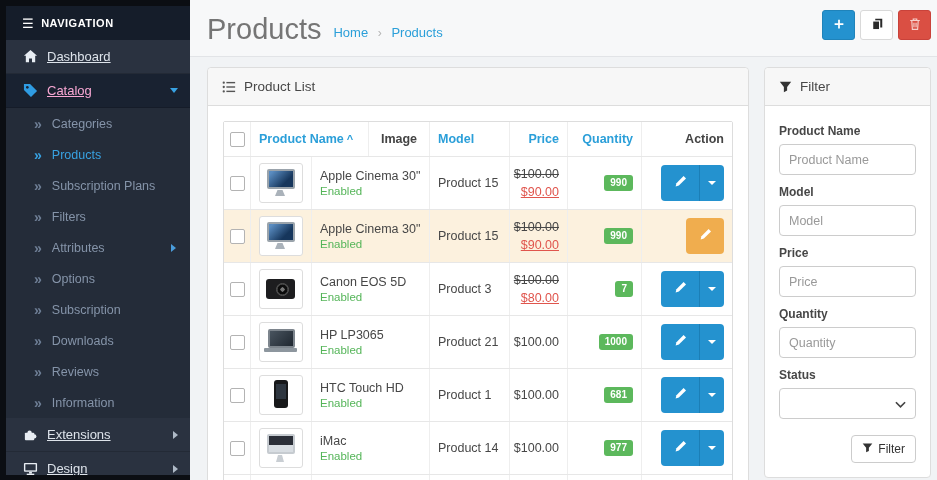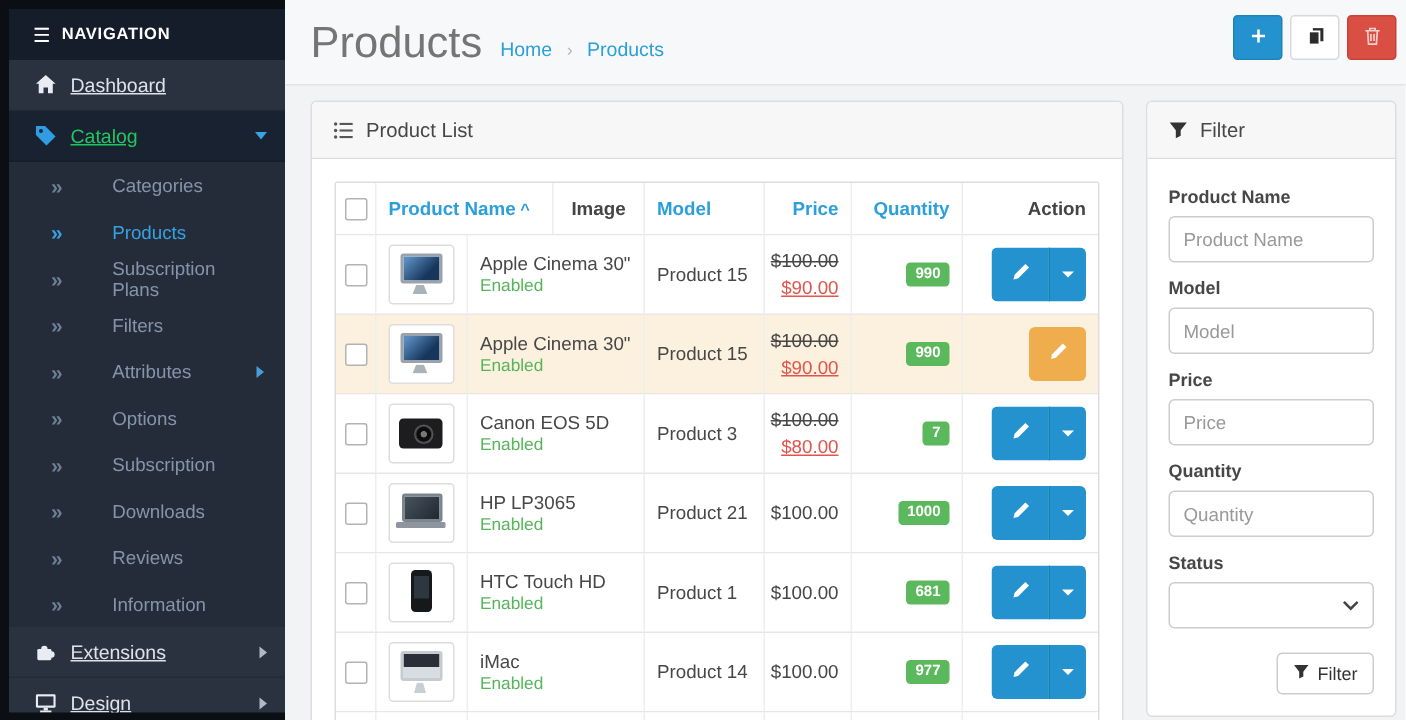--- a/index.html
+++ b/index.html
@@ -6,26 +6,26 @@
   body{width:937px;height:480px;overflow:hidden;font-family:"Liberation Sans",sans-serif;background:#f1f3f5;}
   .app{position:relative;width:937px;height:480px;display:flex;}
 
   
   .sidebar{width:190px;min-width:190px;height:480px;background:#2a3240;border-left:6px solid #0b0e13;border-top:6px solid #0b0e13;border-bottom:5px solid #0b0e13;box-sizing:border-box;overflow:hidden;}
   .nav-header{height:34px;background:#151d2a;color:#fff;display:flex;align-items:center;padding-left:16px;font-size:11px;font-weight:bold;letter-spacing:.5px;}
   .nav-header .burger{font-size:13px;margin-right:7px;font-weight:normal;}
   .side-item{height:33px;display:flex;align-items:center;padding:0 12px 0 16px;color:#dde3ea;font-size:13px;cursor:pointer;border-bottom:1px solid rgba(0,0,0,.15);text-decoration:underline;}
   .side-item .side-icon{width:16px;height:16px;margin-right:9px;display:inline-flex;align-items:center;justify-content:center;}
   .side-item .side-label{flex:1;}
-  .side-item.active{background:#192231;color:#22c55e;}
+  .side-item.active{background:#192231;color:#f9a8d4;}
   .chev-down{width:0;height:0;border-left:4px solid transparent;border-right:4px solid transparent;border-top:5px solid #38a2e2;}
   .chev-right{width:0;height:0;border-top:4px solid transparent;border-bottom:4px solid transparent;border-left:5px solid #aeb9c6;}
   .side-subitem{height:31px;display:flex;align-items:center;padding:0 14px 0 28px;background:#242c39;color:#8automatic;color:#8594a9;font-size:12.5px;cursor:pointer;}
   .side-subitem .dbl{font-size:14px;color:#6e7e95;margin-right:10px;font-weight:bold;}
-  .side-subitem .side-label{flex:1;margin-left:23px;}
+  .side-subitem .side-label{flex:1;}
   .side-subitem.active{color:#38a2e2;}
   .side-subitem.active .dbl{color:#38a2e2;}
   .side-subitem .chev-right{border-left-color:#4a9ddc;}
 
   
   .main{flex:1;height:480px;box-sizing:border-box;display:flex;flex-direction:column;}
   .page-header{background:#f7f8f9;border-bottom:1px solid #e2e4e7;padding:10px 10px 10px 17px;display:flex;align-items:flex-end;}
   .page-title{font-size:29px;color:#757575;font-weight:normal;margin:0;line-height:34px;}
   .breadcrumb{margin-left:12px;font-size:13px;color:#9a9a9a;line-height:26px;}
   .breadcrumb .sep{margin:0 6px;color:#b5b5b5;font-size:12px;}

